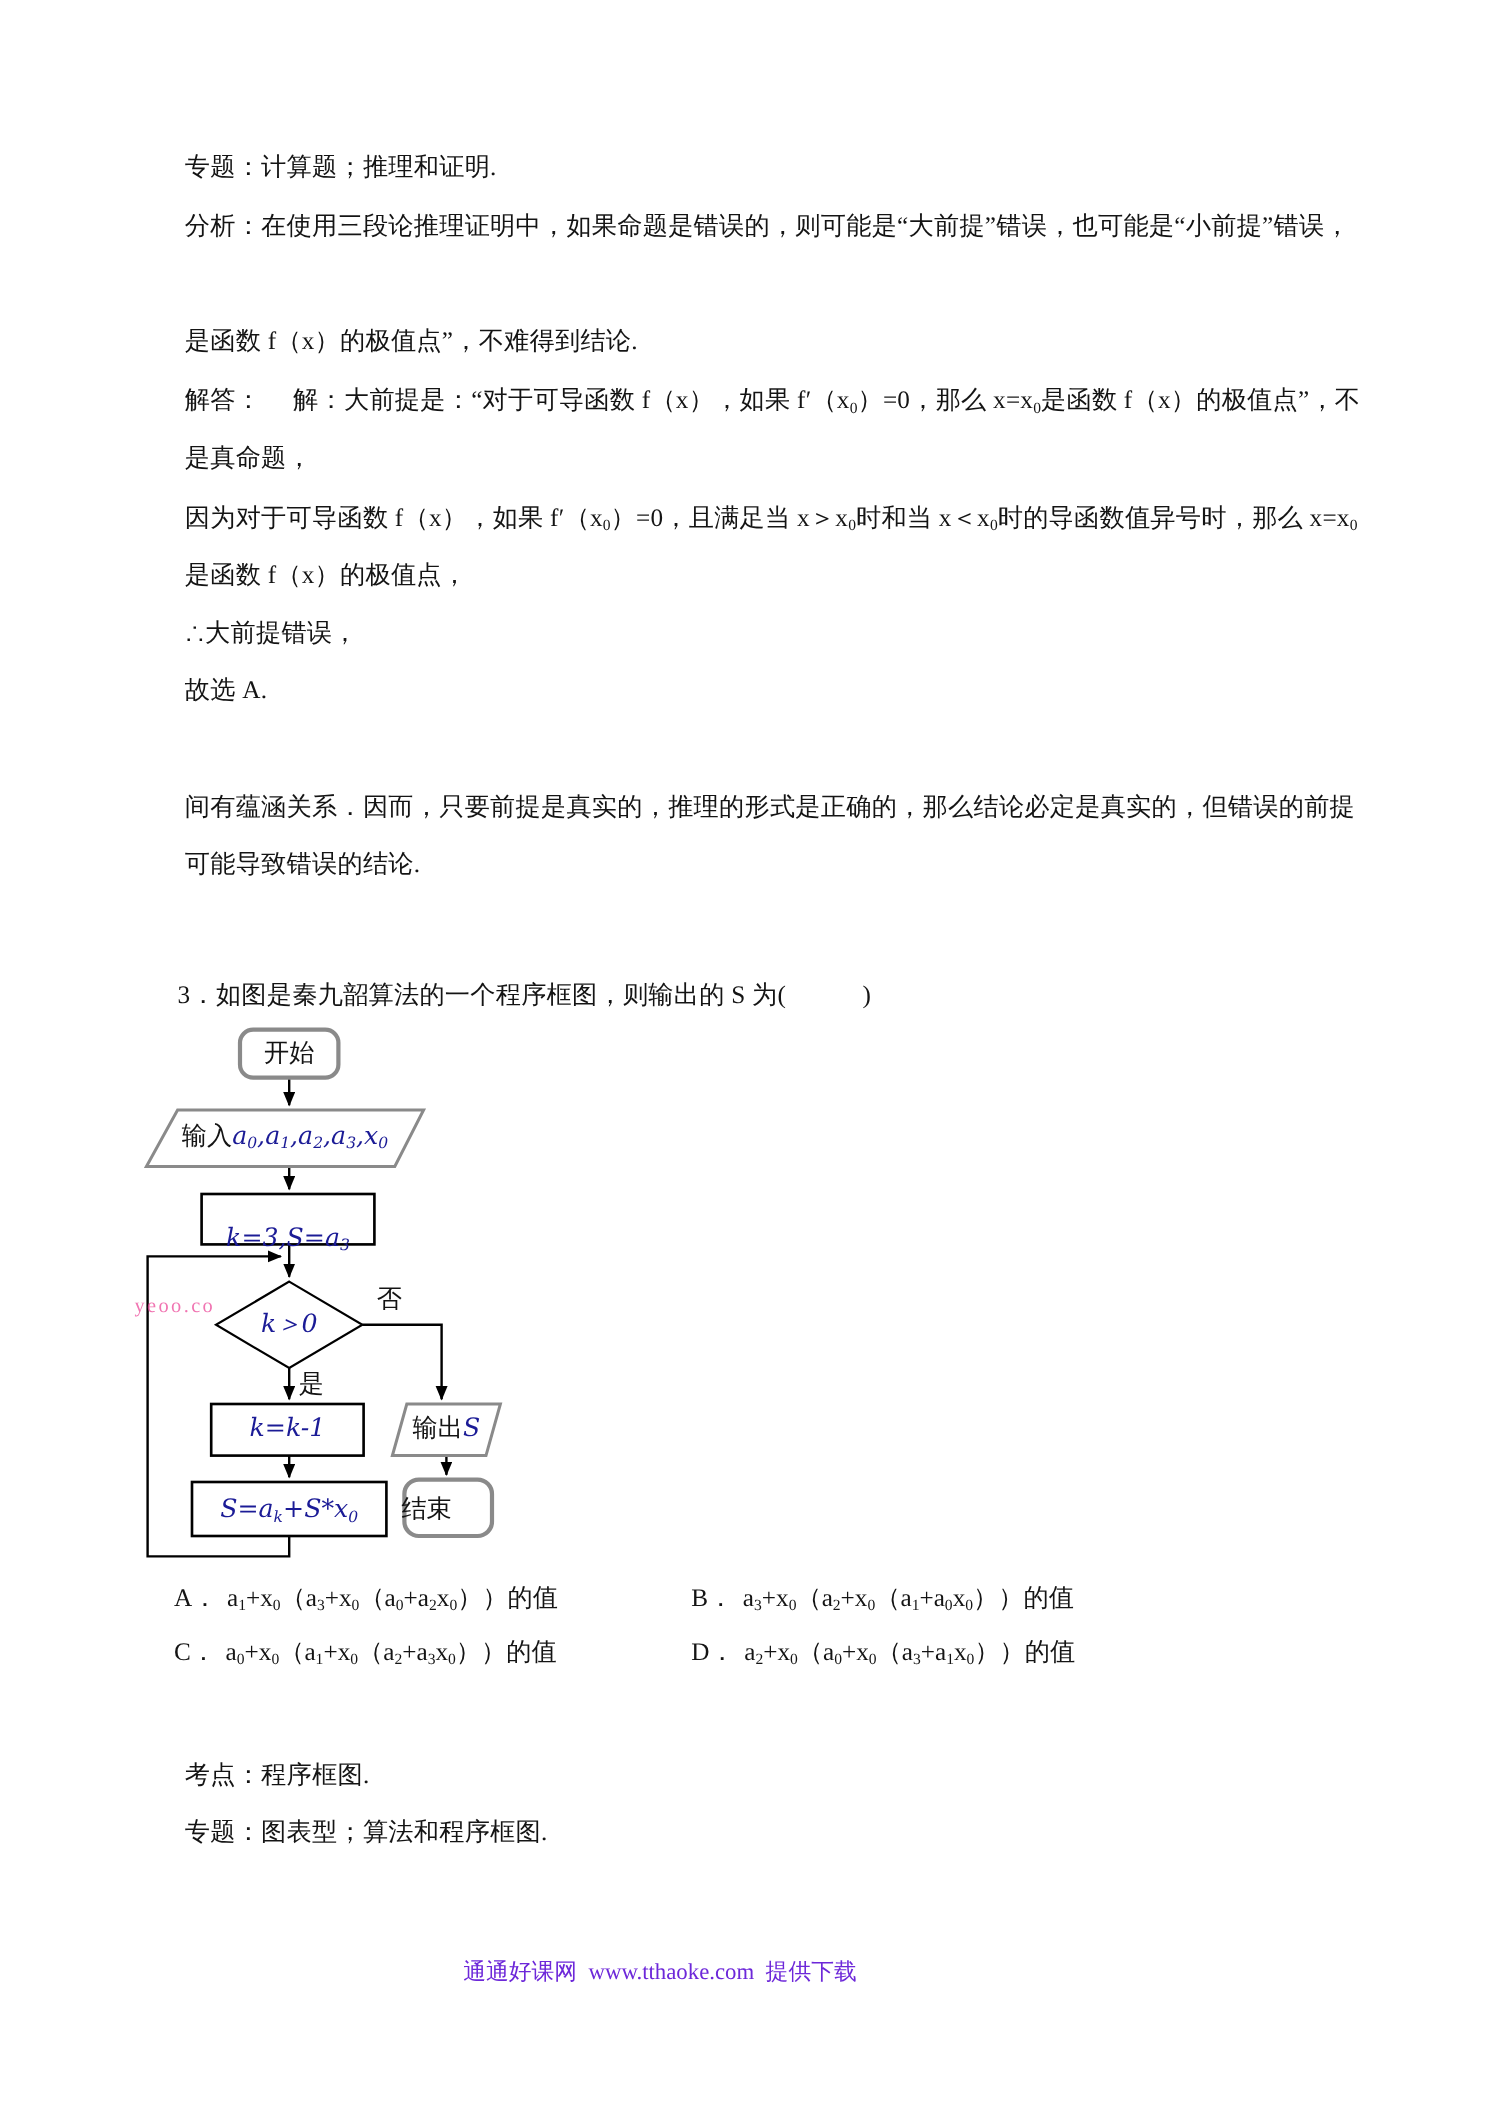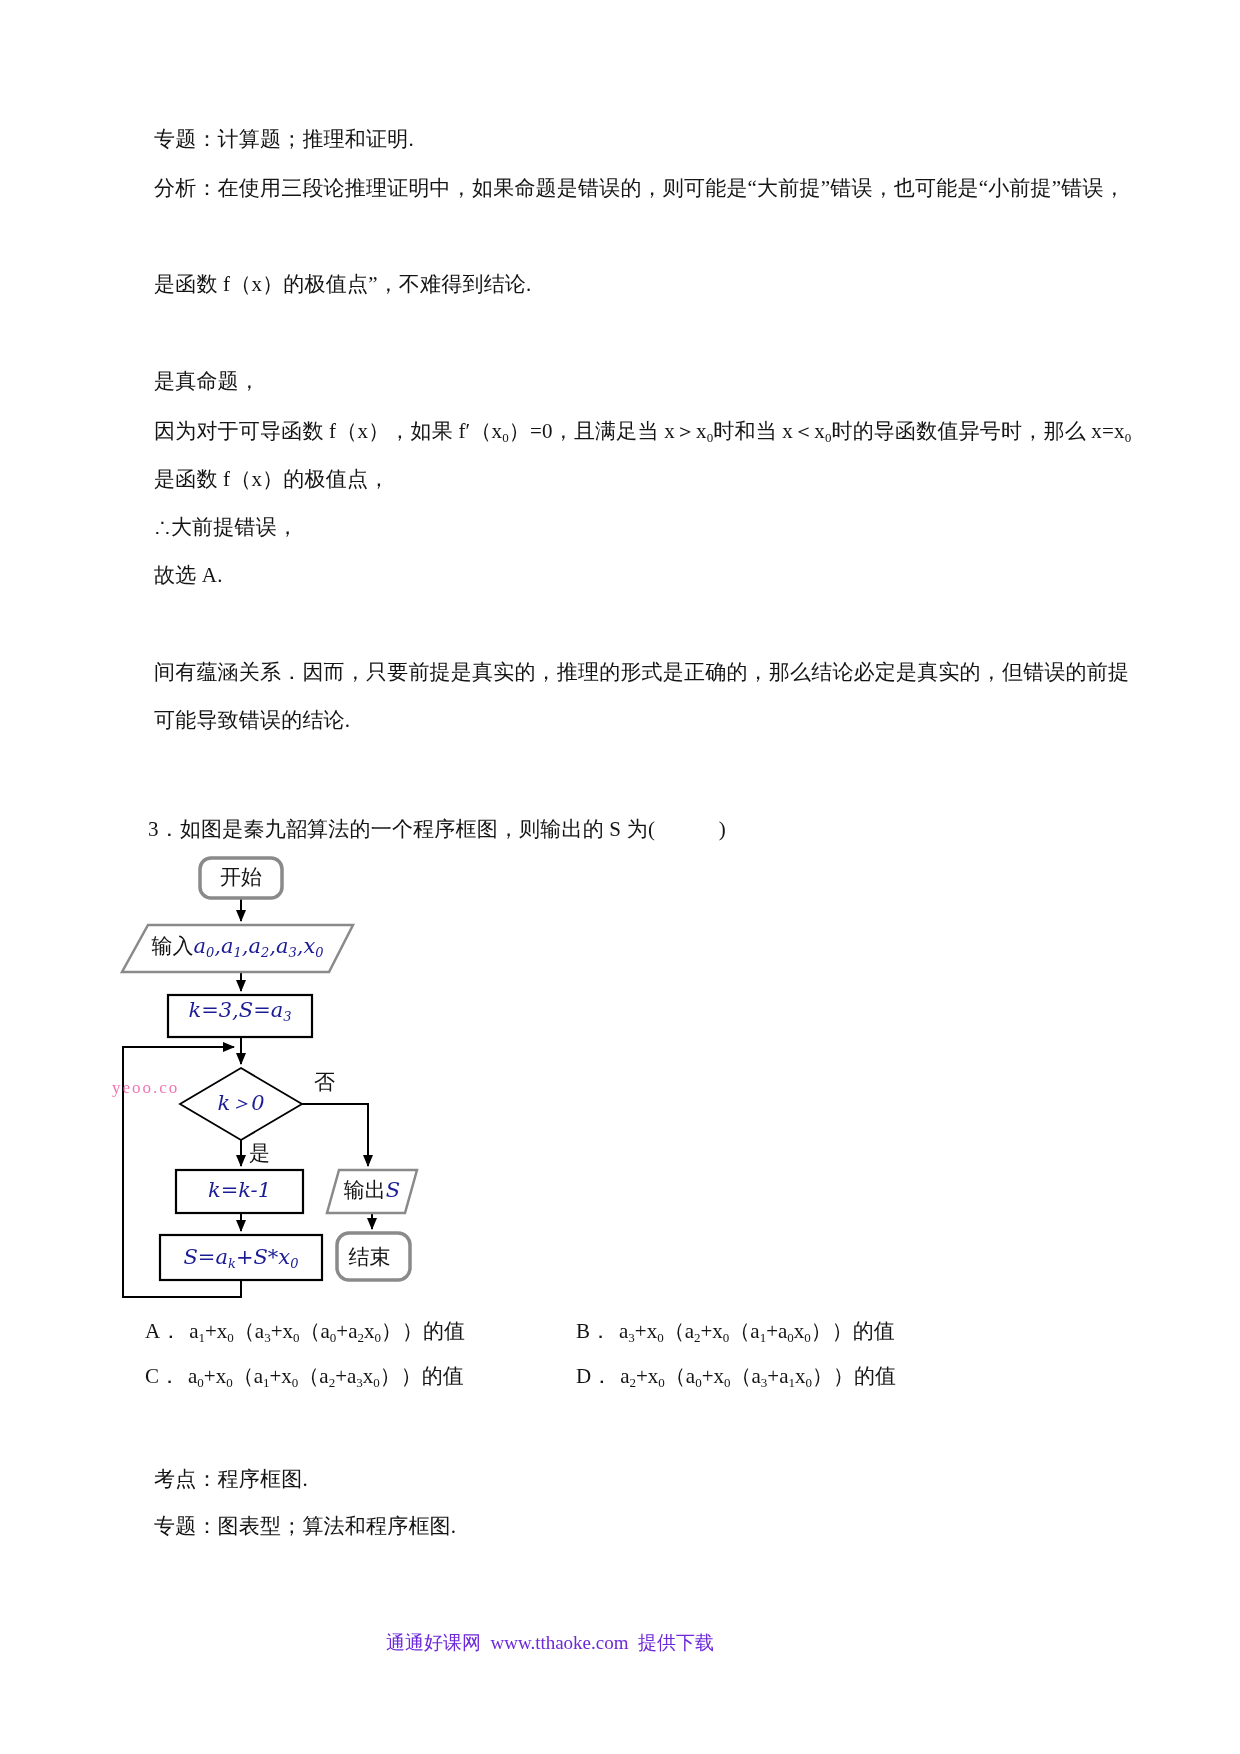--- a/index.html
+++ b/index.html
@@ -25,20 +25,21 @@
   }
 </style>
 </head>
 <body>
 
 <div class="page">
 
   <div class="ln" style="top:128px">专题：计算题；推理和证明.</div>
   <div class="ln" style="top:177px">分析：在使用三段论推理证明中，如果命题是错误的，则可能是“大前提”错误，也可能是“小前提”错误，</div>
   <div class="ln" style="top:273px">是函数 f（x）的极值点”，不难得到结论.</div>
+  <div class="ln" style="top:322px">解答：　 解：大前提是：“对于可导函数 f（x），如果 f′（x<sub>0</sub>）=0，那么 x=x<sub>0</sub>是函数 f（x）的极值点”，不</div>
   <div class="ln" style="top:370px">是真命题，</div>
   <div class="ln" style="top:420px">因为对于可导函数 f（x），如果 f′（x<sub>0</sub>）=0，且满足当 x＞x<sub>0</sub>时和当 x＜x<sub>0</sub>时的导函数值异号时，那么 x=x<sub>0</sub></div>
   <div class="ln" style="top:468px">是函数 f（x）的极值点，</div>
   <div class="ln" style="top:516px">∴大前提错误，</div>
   <div class="ln" style="top:564px">故选 A.</div>
   <div class="ln" style="top:661px">间有蕴涵关系．因而，只要前提是真实的，推理的形式是正确的，那么结论必定是真实的，但错误的前提</div>
   <div class="ln" style="top:709px">可能导致错误的结论.</div>
 
   <div class="ln" style="left:112px; top:818px">3．如图是秦九韶算法的一个程序框图，则输出的 S 为(　　　)</div>
 
@@ -67,34 +68,34 @@
     <polygon points="339,1170 417,1170 405,1213 327,1213" fill="#fff" stroke="#8a8a8a" stroke-width="2.5"></polygon>
     <rect x="337" y="1233" width="73" height="47" rx="12" fill="#fff" stroke="#8a8a8a" stroke-width="3.5"></rect>
   </svg>
 
   <div class="watermark" style="left:112px; top:1078px">yeoo.co</div>
 
   <div class="fl" style="left:200px; top:866px; width:82px">开始</div>
 
   <div class="fl" style="left:122px; top:935px; width:231px"><span>输入</span><span class="m">a<sub>0</sub>,a<sub>1</sub>,a<sub>2</sub>,a<sub>3</sub>,x<sub>0</sub></span></div>
 
-  <div class="fl m" style="left:168px; top:999px; width:144px">k=3,S=a<sub>3</sub></div>
+  <div class="fl m" style="left:168px; top:1020px; width:144px">k=3,S=a<sub>3</sub></div>
 
   <div class="fl m" style="left:180px; top:1092px; width:122px">k＞0</div>
 
   <div class="fl" style="left:314px; top:1071px">否</div>
   <div class="fl" style="left:249px; top:1142px">是</div>
 
   <div class="fl m" style="left:176px; top:1179px; width:127px">k=k-1</div>
 
   <div class="fl m" style="left:160px; top:1246px; width:162px">S=a<sub>k</sub>+S*x<sub>0</sub></div>
 
   <div class="fl" style="left:327px; top:1179px; width:90px"><span>输出</span><span class="m">S</span></div>
 
-  <div class="fl" style="left:337px; top:1246px; width:65px">结束</div>
+  <div class="fl" style="left:323px; top:1246px; width:65px">结束</div>
 
   <div class="opt" style="left:117px; top:1320px"><span class="lab">A．</span><span>a<sub>1</sub>+x<sub>0</sub>（a<sub>3</sub>+x<sub>0</sub>（a<sub>0</sub>+a<sub>2</sub>x<sub>0</sub>））的值</span></div>
   <div class="opt" style="left:548px; top:1320px"><span class="lab">B．</span><span>a<sub>3</sub>+x<sub>0</sub>（a<sub>2</sub>+x<sub>0</sub>（a<sub>1</sub>+a<sub>0</sub>x<sub>0</sub>））的值</span></div>
   <div class="opt" style="left:117px; top:1365px"><span class="lab">C．</span><span>a<sub>0</sub>+x<sub>0</sub>（a<sub>1</sub>+x<sub>0</sub>（a<sub>2</sub>+a<sub>3</sub>x<sub>0</sub>））的值</span></div>
   <div class="opt" style="left:548px; top:1365px"><span class="lab">D．</span><span>a<sub>2</sub>+x<sub>0</sub>（a<sub>0</sub>+x<sub>0</sub>（a<sub>3</sub>+a<sub>1</sub>x<sub>0</sub>））的值</span></div>
 
   <div class="ln" style="top:1468px">考点：程序框图.</div>
   <div class="ln" style="top:1515px">专题：图表型；算法和程序框图.</div>
 
   <div class="footer" style="top:1630px">通通好课网  www.tthaoke.com  提供下载</div>

